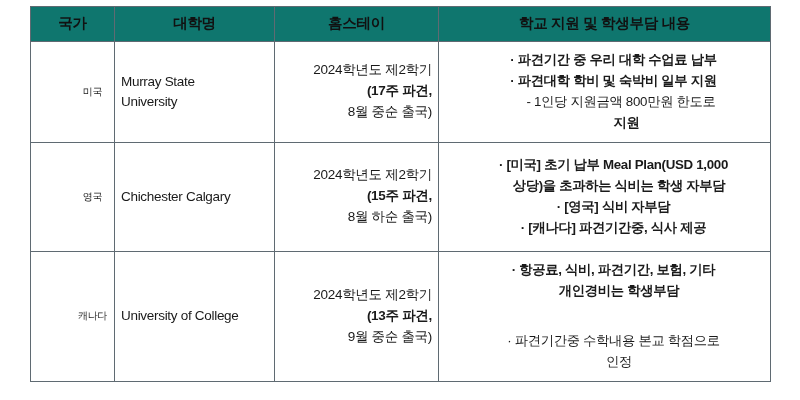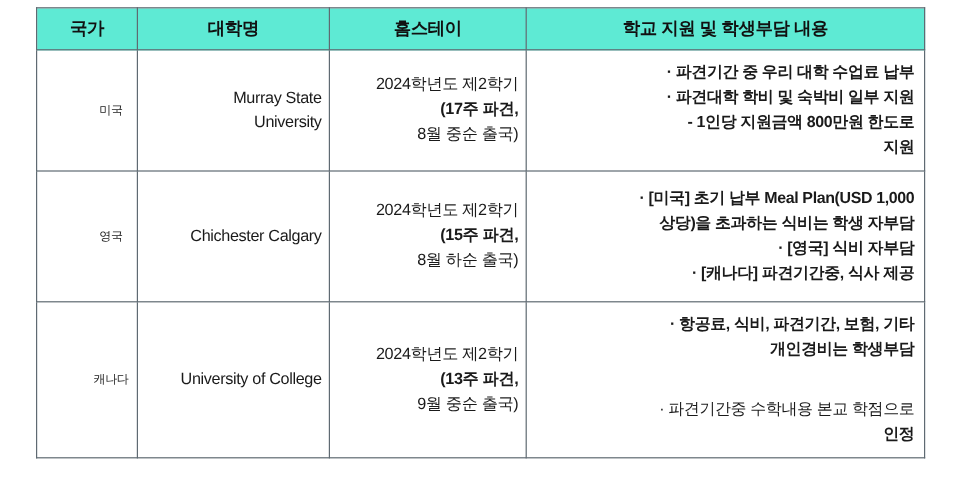--- a/index.html
+++ b/index.html
@@ -25,21 +25,21 @@
     border-collapse: collapse;
     width: 740px;
     table-layout: fixed;
   }
   table.exchange-table col.c-country { width: 84px; }
   table.exchange-table col.c-univ    { width: 160px; }
   table.exchange-table col.c-period  { width: 164px; }
   table.exchange-table col.c-support { width: 332px; }
 
   thead th {
-    background: #5eead4;
+    background: #0f766e;
     border: 1px solid #5f6a72;
     font-size: 14.5px;
     font-weight: bold;
     text-align: center;
     padding: 7px 2px 8px 2px;
     letter-spacing: -0.3px;
     color: #111;
   }
   tbody td {
     border-left: 1px solid #5f6a72;
@@ -49,61 +49,61 @@
     font-size: 13.5px;
     padding: 8px 6px;
     letter-spacing: -0.3px;
   }
   td.country {
     text-align: center;
     font-size: 10px;
     padding-left: 46px;
   }
   td.univ {
-    text-align: right;
+    text-align: left;
     font-size: 13.5px;
     line-height: 1.45;
   }
   td.period {
     text-align: right;
     line-height: 1.55;
     font-size: 13.5px;
   }
   td.period .bold { font-weight: bold; }
   td.support {
-    text-align: right;
+    text-align: center;
     padding-left: 26px;
     padding-right: 8px;
     line-height: 1.5;
   }
   .bullet-line {
     font-weight: bold;
     font-size: 13.3px;
     text-indent: -11px;
     padding-left: 11px;
     margin: 0 0 1px 0;
   }
   .bullet-line.light {
     font-weight: normal;
     margin-top: 20px;
   }
   .sub-line {
     font-size: 13.3px;
-    font-weight: bold;
+    font-weight: normal;
     text-indent: -11px;
     padding-left: 26px;
     margin: 0 0 1px 0;
   }
   .cont-line {
     font-size: 13.3px;
     font-weight: bold;
     padding-left: 11px;
     margin: 0 0 1px 0;
   }
-  .cont-line.light { font-weight: bold; }
+  .cont-line.light { font-weight: normal; }
   .sub-cont {
     font-size: 13.3px;
     font-weight: bold;
     padding-left: 26px;
     margin: 0 0 1px 0;
   }
   .gap { height: 9px; }
   
   tr.r-us td    { height: 82px; }
   tr.r-uk td    { height: 92px; }

